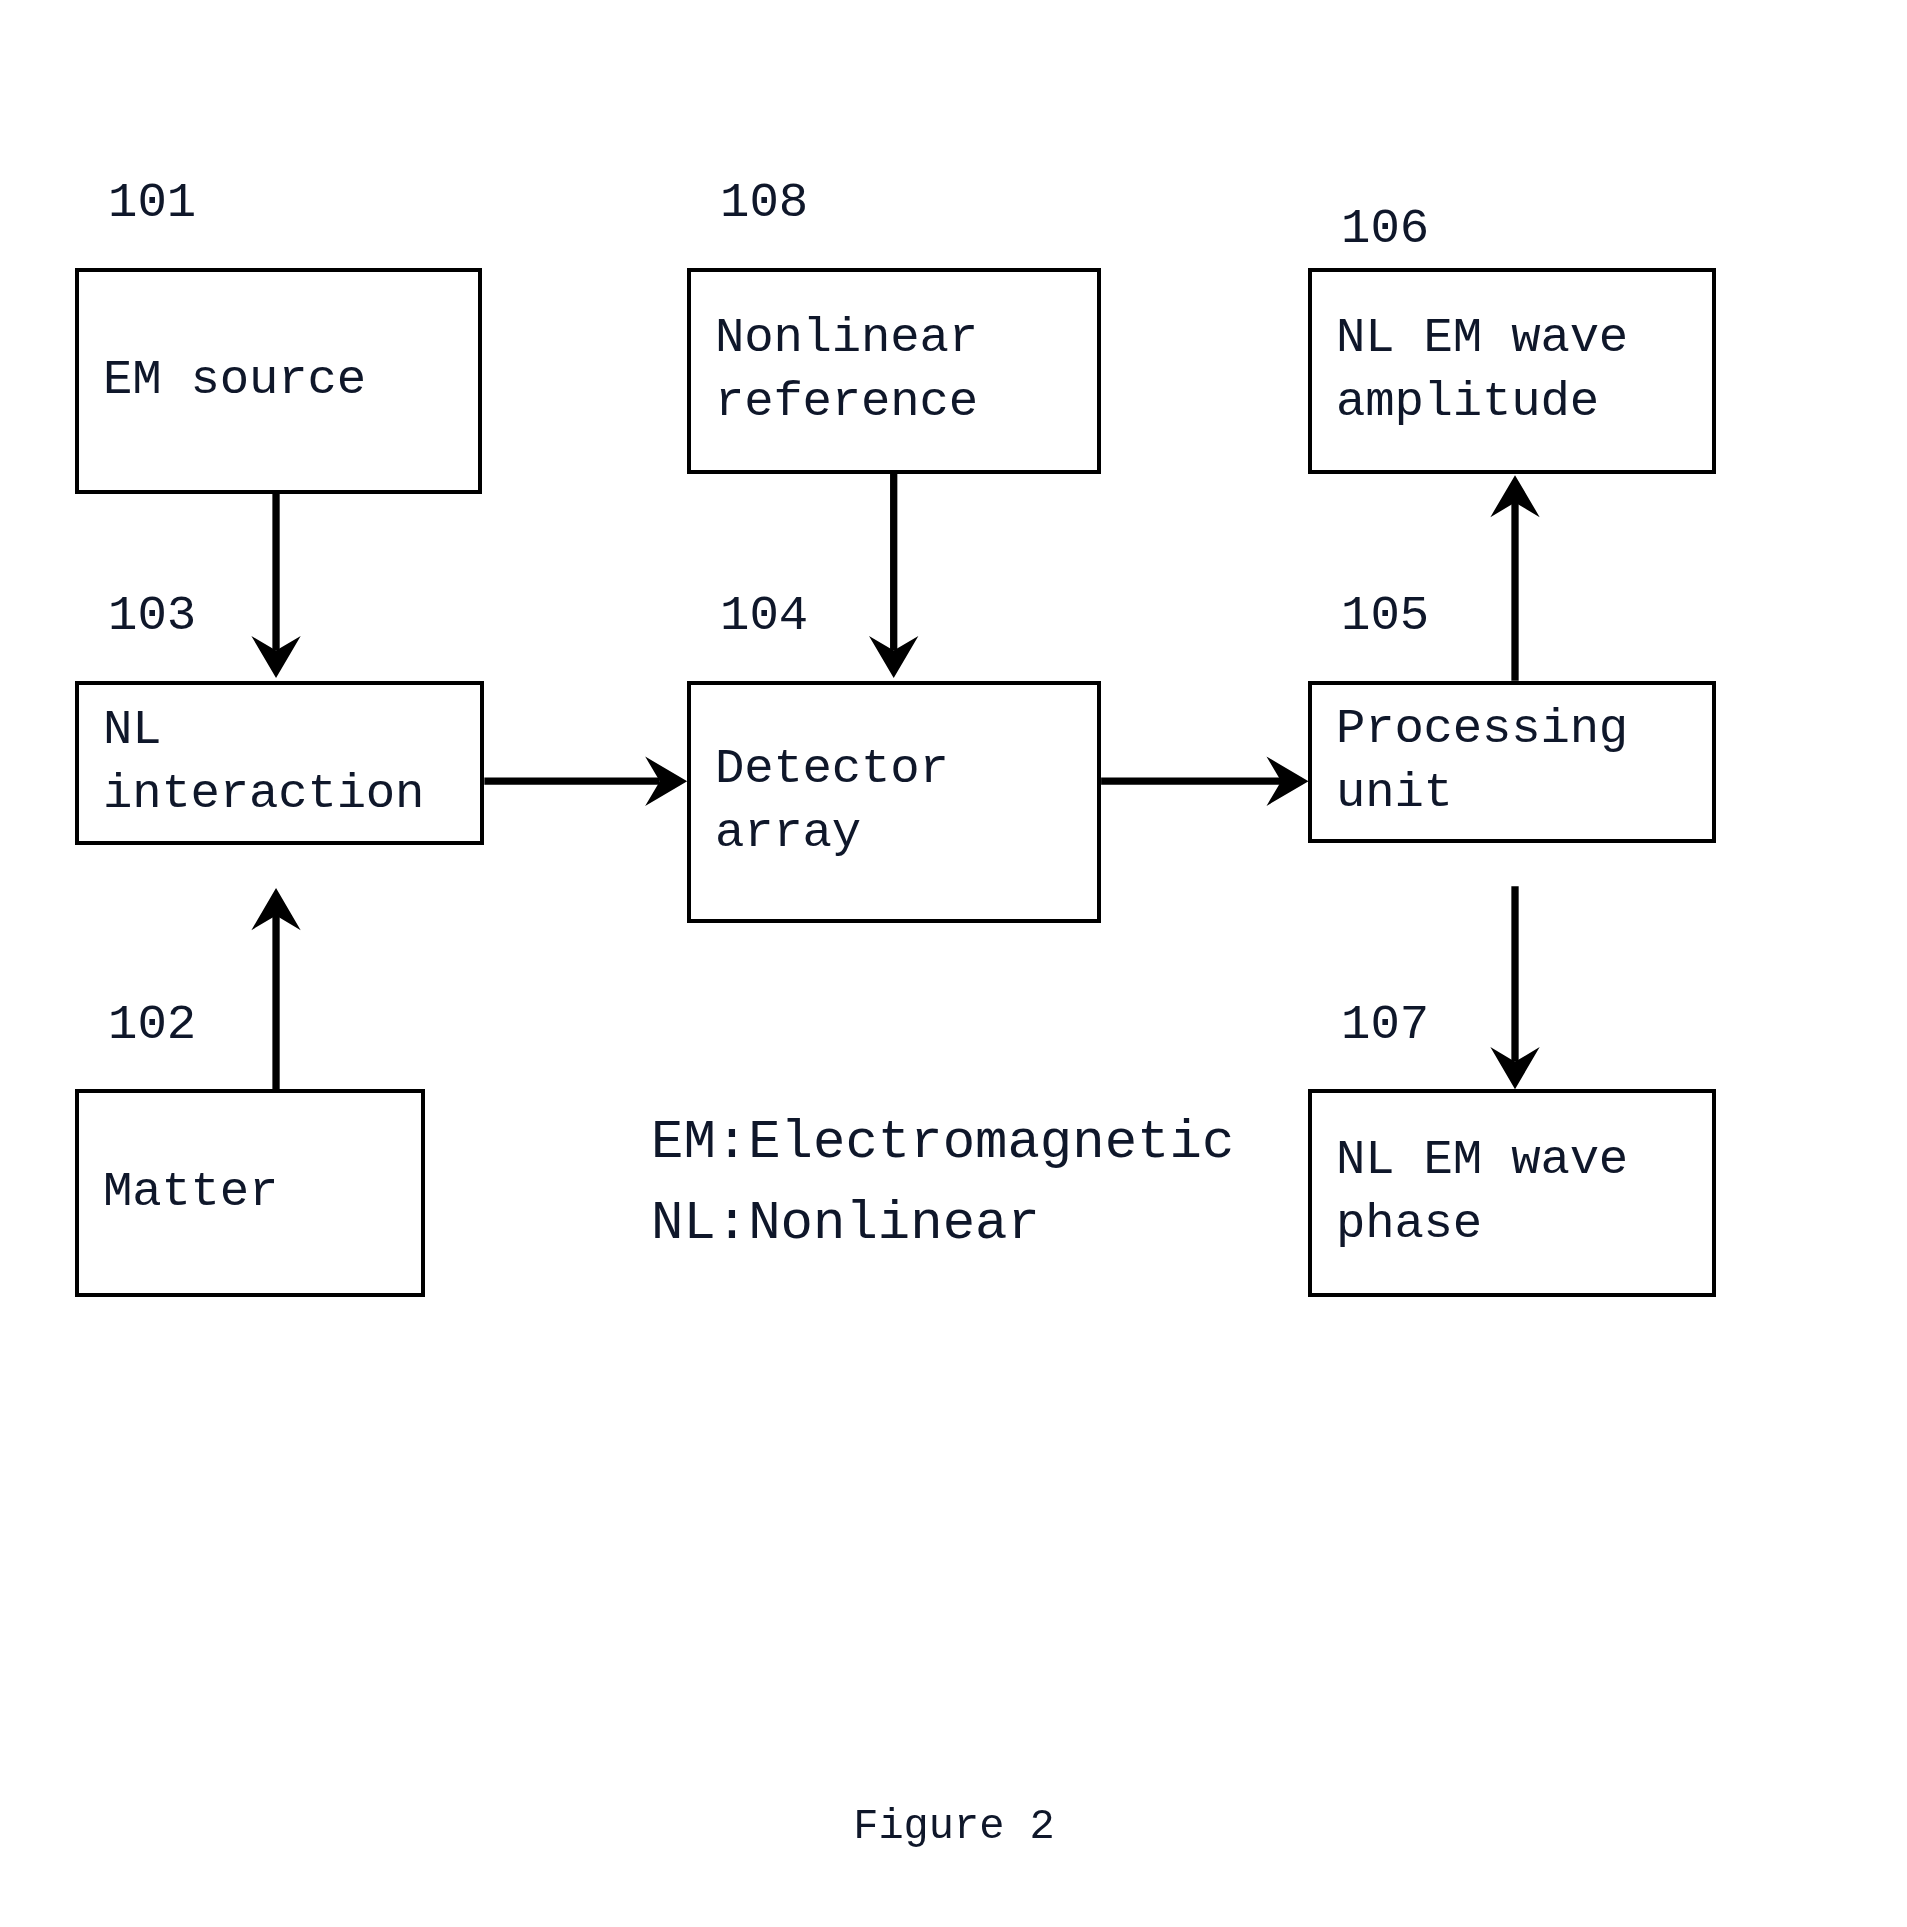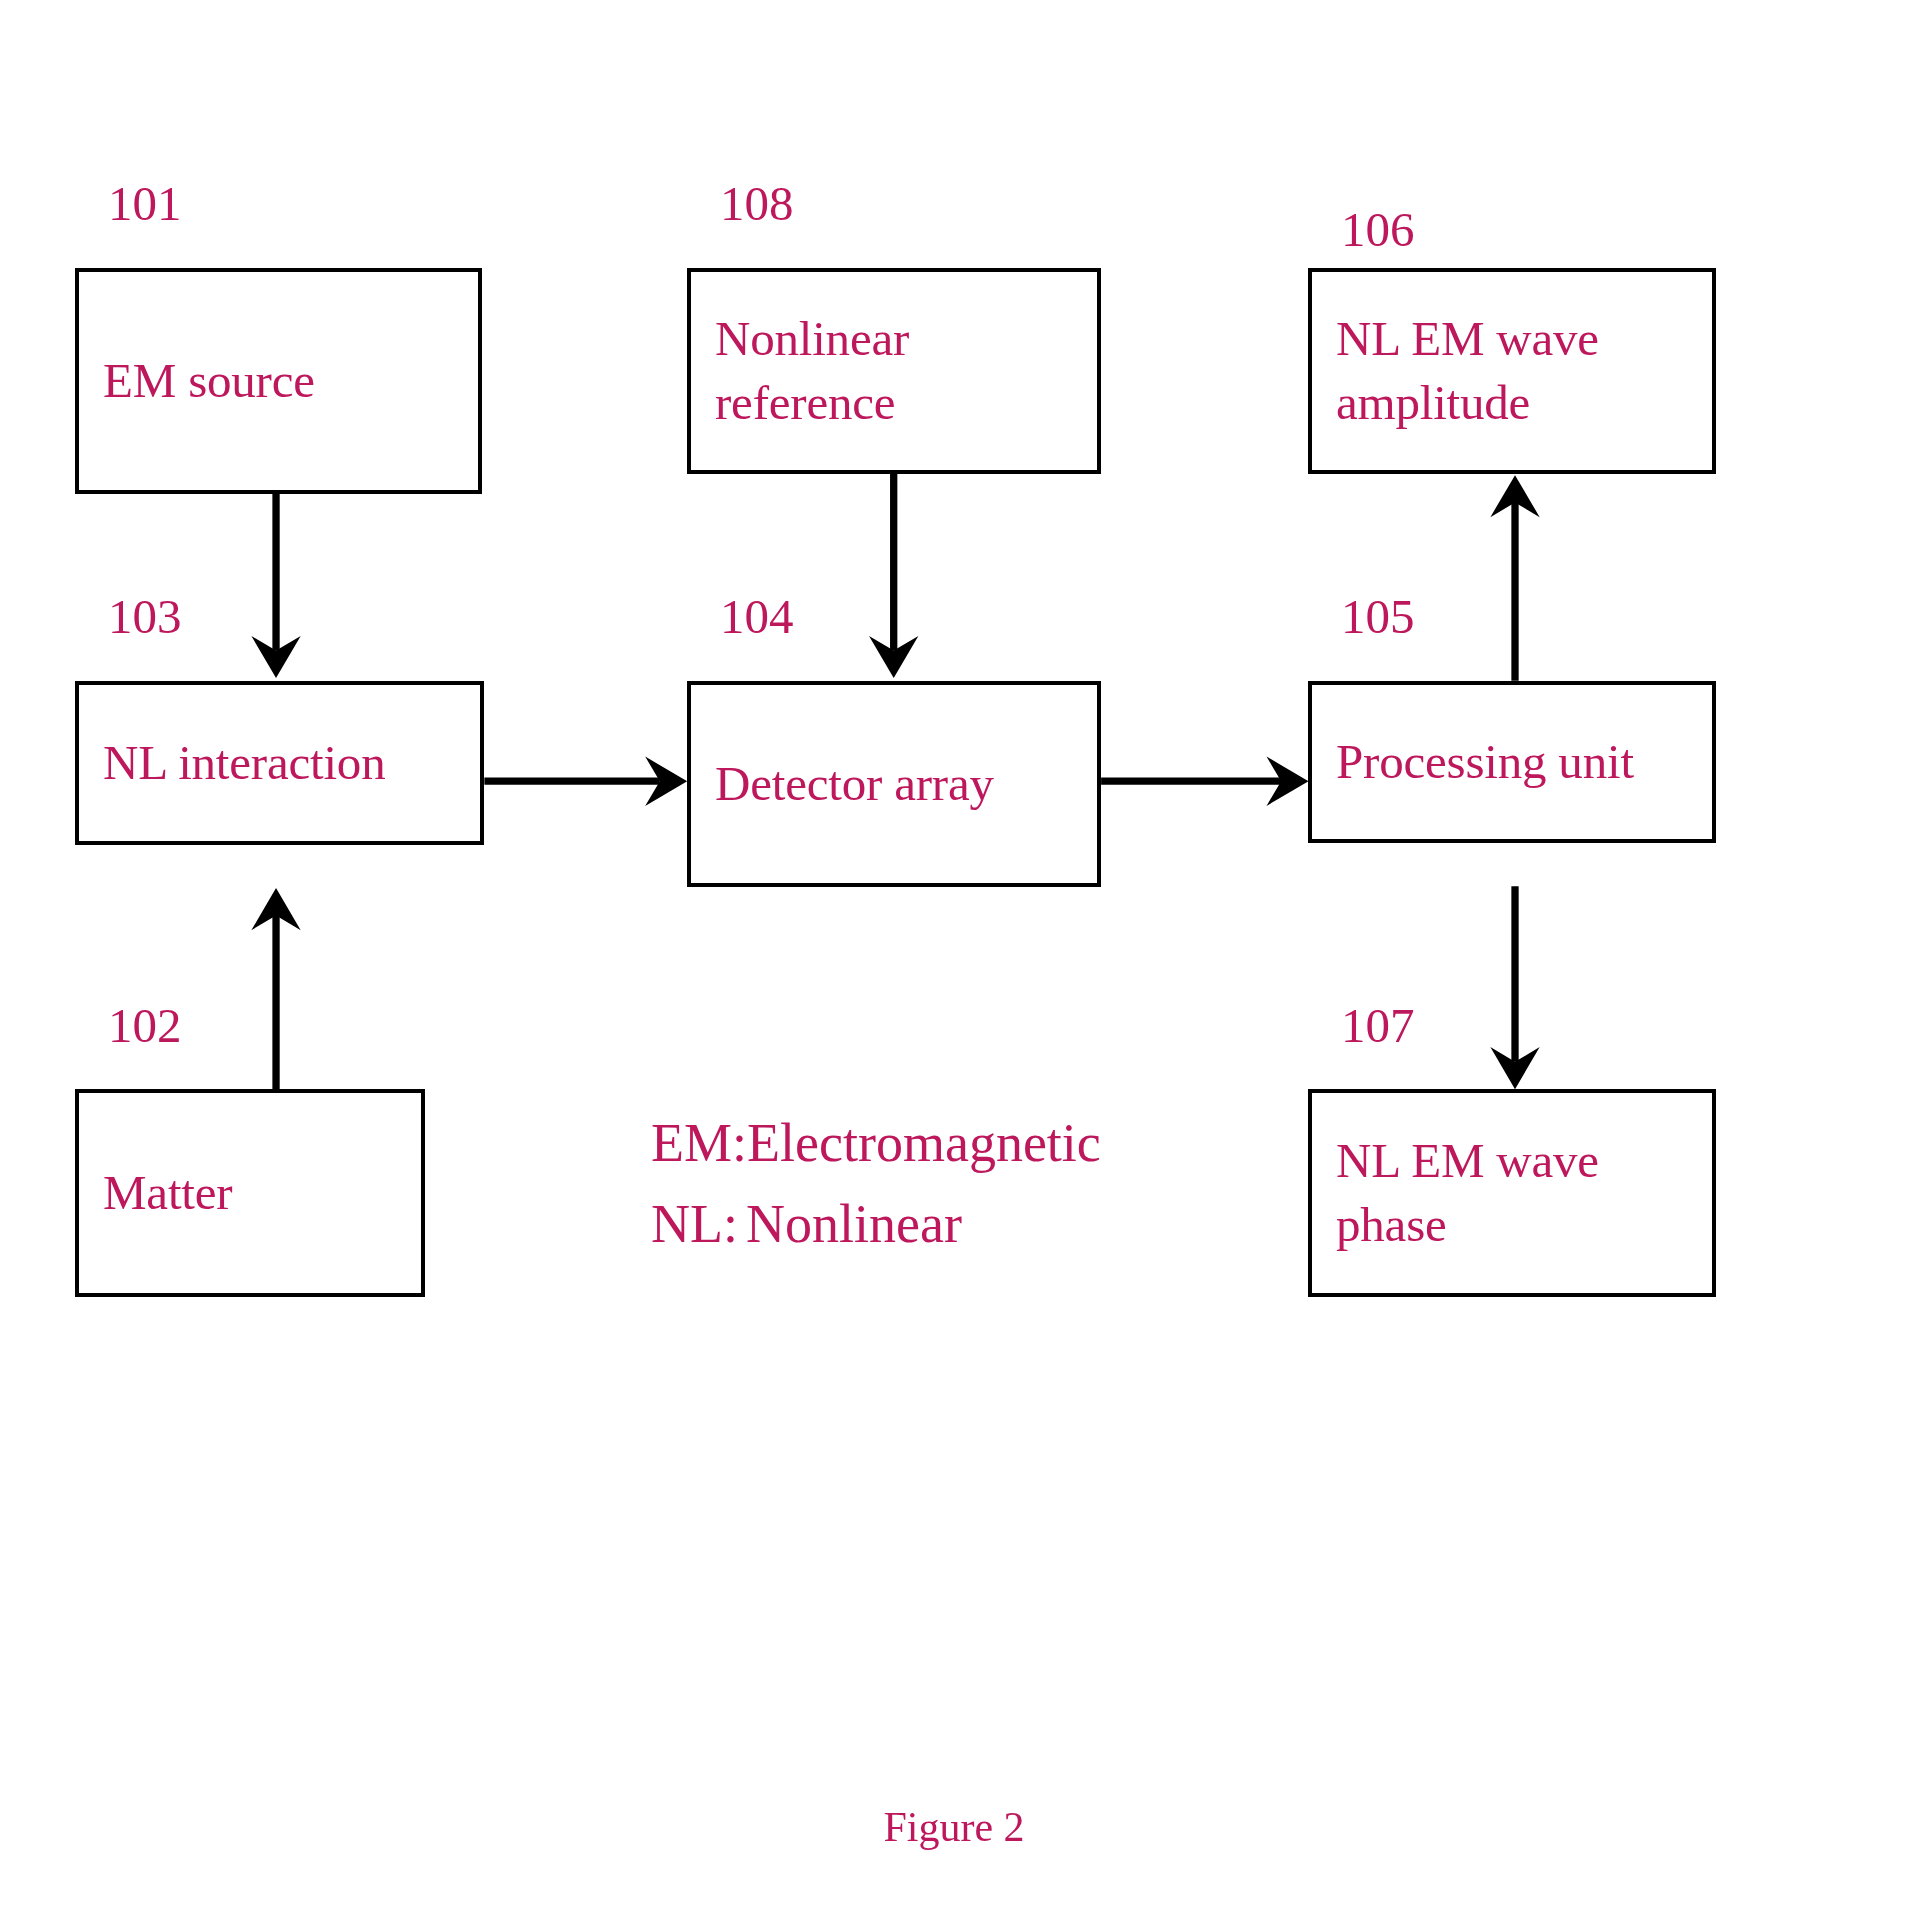--- a/index.html
+++ b/index.html
@@ -5,22 +5,22 @@
   html, body {
     margin: 0;
     padding: 0;
     background: #ffffff;
   }
   #page {
     position: relative;
     width: 1908px;
     height: 1927px;
     background: #ffffff;
-    font-family: Liberation Serif, serif;
-    color: #be185d;
+    font-family: Liberation Mono, monospace;
+    color: #0f172a;
     overflow: hidden;
   }
   .svg-layer {
     position: absolute;
     left: 0;
     top: 0;
     width: 1908px;
     height: 1927px;
   }
   .node-box {
@@ -148,21 +148,21 @@
 
   <div class="node-box" style="left:1308px; top:268px; width:408px; height:206px;">
     <div class="node-label">NL EM wave
 amplitude</div>
   </div>
 
   <div class="node-box" style="left:75px; top:681px; width:409px; height:164px;">
     <div class="node-label">NL interaction</div>
   </div>
 
-  <div class="node-box" style="left:687px; top:681px; width:414px; height:206px;">
+  <div class="node-box" style="left:687px; top:681px; width:414px; height:242px;">
     <div class="node-label">Detector array</div>
   </div>
 
   <div class="node-box" style="left:1308px; top:681px; width:408px; height:162px;">
     <div class="node-label">Processing unit</div>
   </div>
 
   <div class="node-box" style="left:75px; top:1089px; width:350px; height:208px;">
     <div class="node-label">Matter</div>
   </div>

